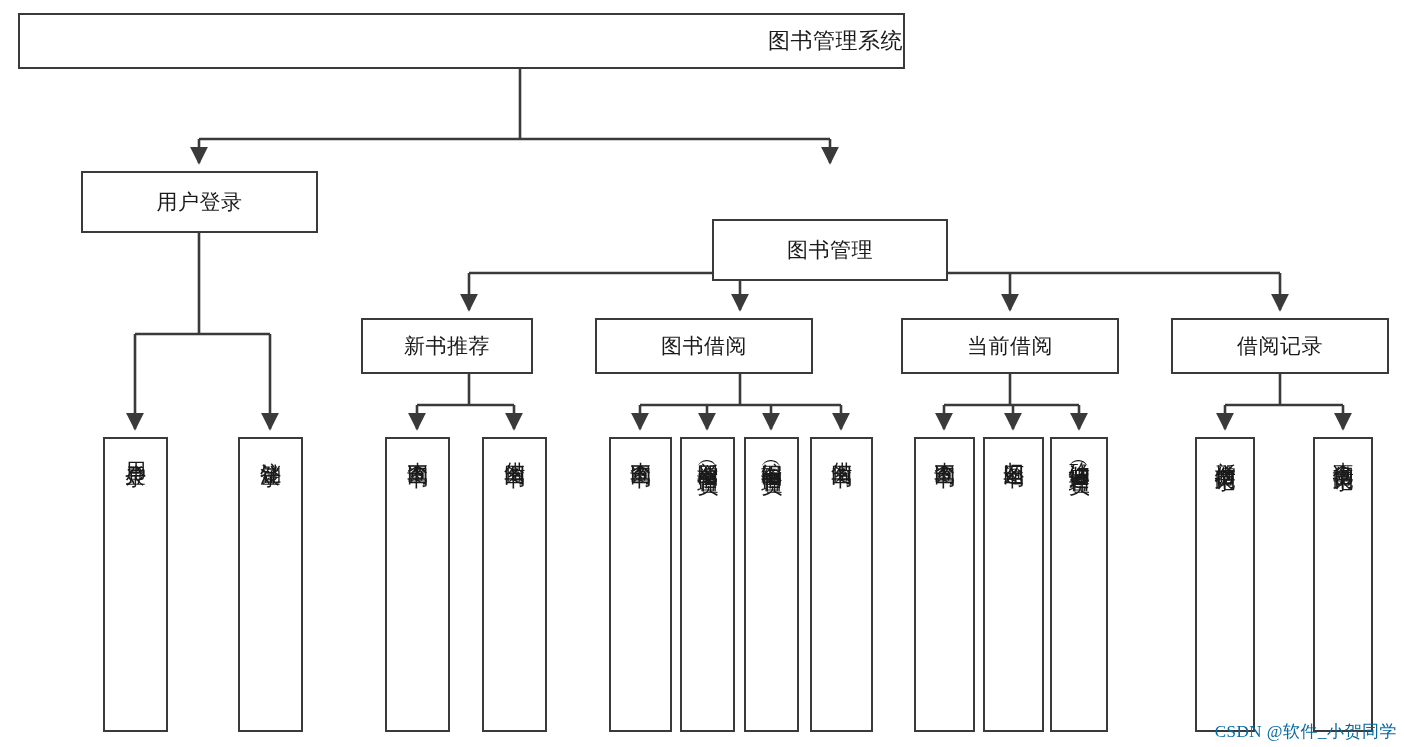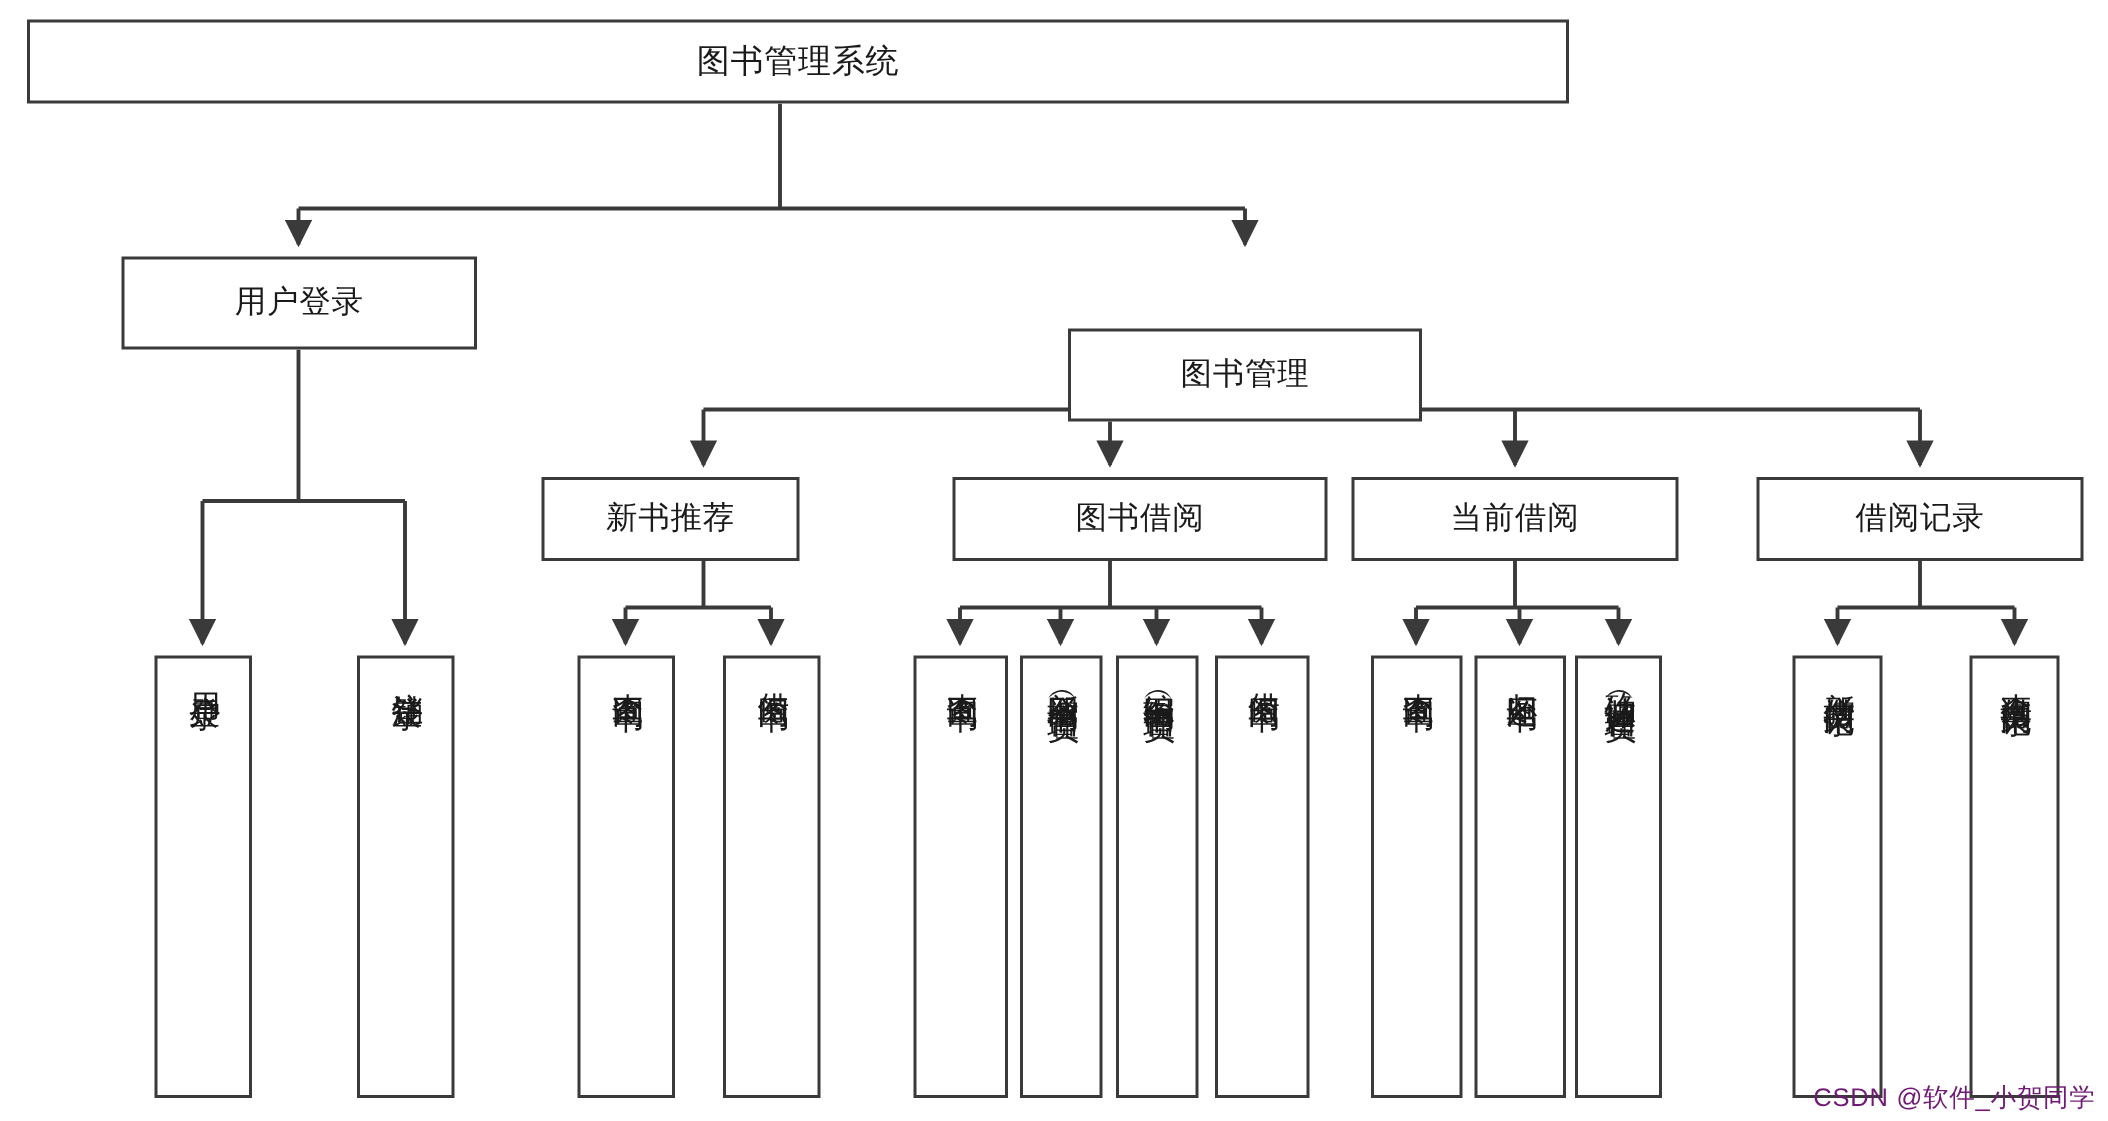--- a/index.html
+++ b/index.html
@@ -54,23 +54,24 @@
     line-height: 1.35;
     letter-spacing: 2px;
     white-space: nowrap;
     text-align: center;
   }
   .watermark {
     position: absolute;
     right: 8px;
     bottom: 4px;
     font-size: 17px;
-    color: #701a75;
+    color: #0369a1;
     white-space: nowrap;
     letter-spacing: 0.5px;
+    font-family: Liberation Serif, serif;
   }
 </style>
 </head>
 <body>
 
 <div id="stage">
 
   <svg id="diagram-svg" viewBox="0 0 1405 747" xmlns="http://www.w3.org/2000/svg">
     <defs>
       <marker id="arrow" viewBox="0 0 10 10" refX="9" refY="5" markerWidth="7" markerHeight="7" orient="auto-start-reverse">
@@ -115,35 +116,35 @@
       <path d="M 1079 405 L 1079 429" marker-end="url(#arrow)"></path>
 
       <path d="M 1280 374 L 1280 405"></path>
       <path d="M 1225 405 L 1343 405"></path>
       <path d="M 1225 405 L 1225 429" marker-end="url(#arrow)"></path>
       <path d="M 1343 405 L 1343 429" marker-end="url(#arrow)"></path>
 
     </g>
   </svg>
 
-  <div class="node-box root" style="left:18px; top:13px; width:1028px; height:56px;">
+  <div class="node-box root" style="left:18px; top:13px; width:887px; height:56px;justify-content:flex-end;">
     <span class="node-label-h">图书管理系统</span>
   </div>
 
   <div class="node-box" style="left:81px; top:171px; width:237px; height:62px;">
     <span class="node-label-h">用户登录</span>
   </div>
   <div class="node-box" style="left:712px; top:171px; width:236px; height:62px;margin-top:48px;">
     <span class="node-label-h">图书管理</span>
   </div>
 
   <div class="node-box" style="left:361px; top:318px; width:172px; height:56px;">
     <span class="node-label-h">新书推荐</span>
   </div>
-  <div class="node-box" style="left:635px; top:318px; width:250px; height:56px;">
+  <div class="node-box" style="left:595px; top:318px; width:218px; height:56px;">
     <span class="node-label-h">图书借阅</span>
   </div>
   <div class="node-box" style="left:901px; top:318px; width:218px; height:56px;align-items:center;">
     <span class="node-label-h">当前借阅</span>
   </div>
   <div class="node-box" style="left:1171px; top:318px; width:218px; height:56px;">
     <span class="node-label-h">借阅记录</span>
   </div>
 
   <div class="node-box leaf" style="left:103px; top:437px; width:65px; height:295px;">

